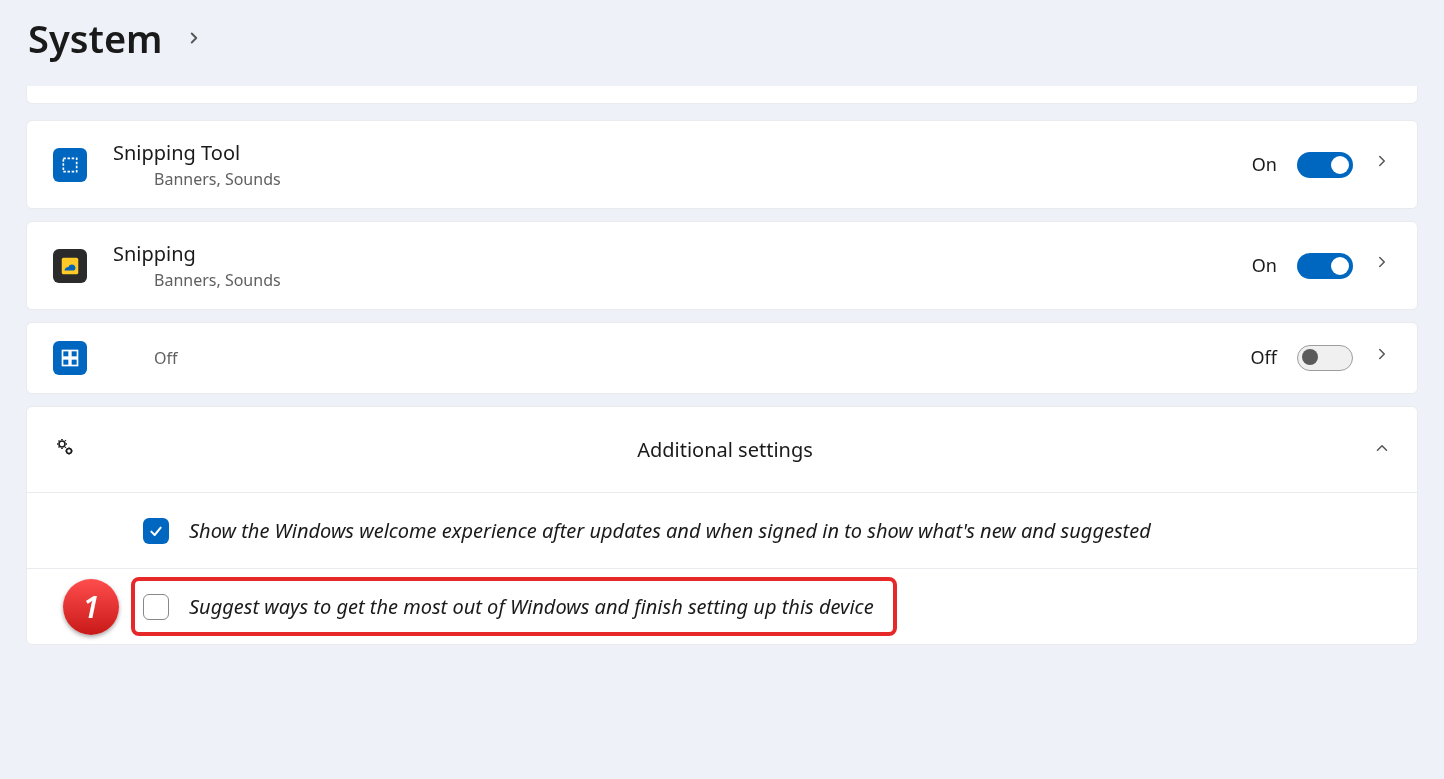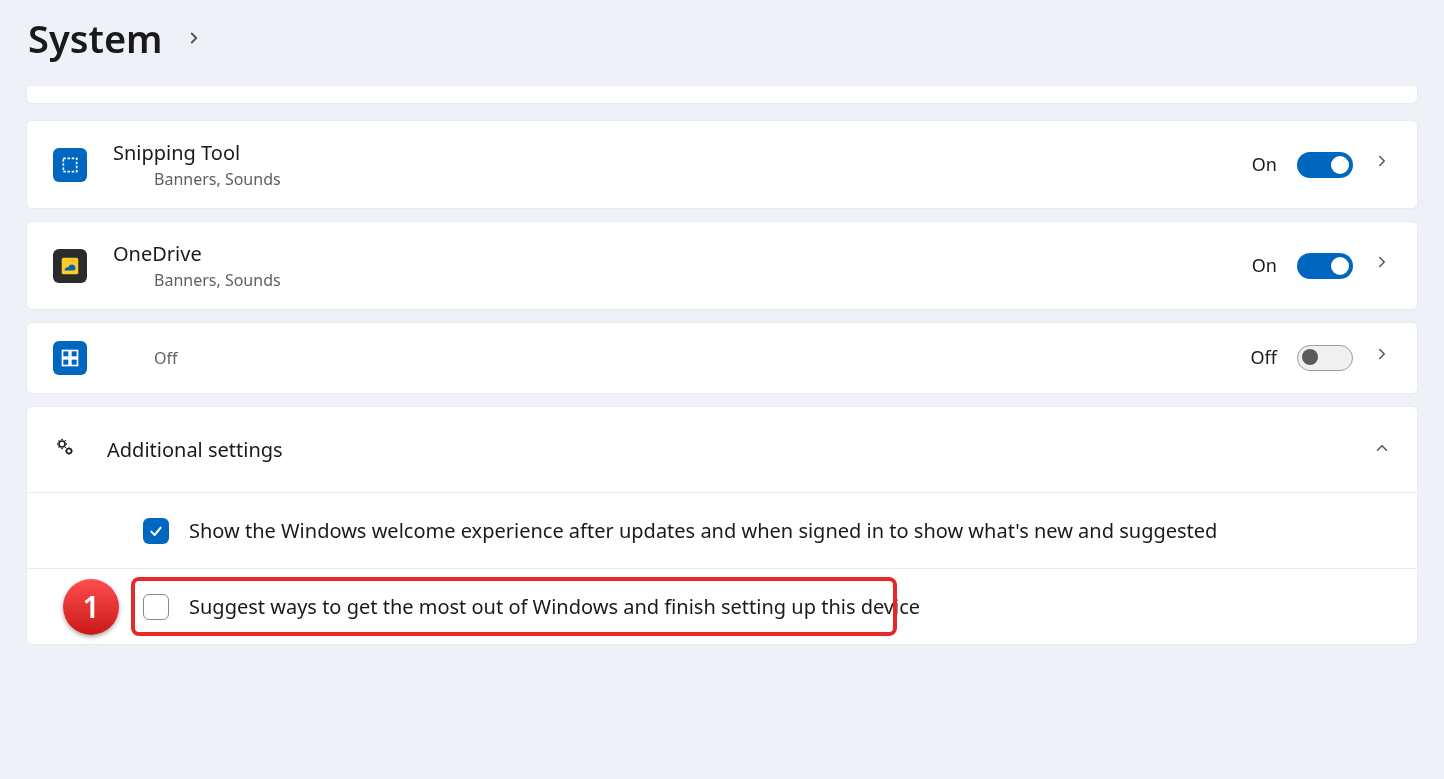--- a/index.html
+++ b/index.html
@@ -122,39 +122,41 @@
 
   .chevron { flex-shrink:0; cursor:pointer; }
   .chevron svg { display:block; }
 
   
   .section {
     background: var(--card-bg);
     border: 1px solid var(--card-border);
     border-radius: 6px;
     margin-top: 8px;
+    text-align: center;
   }
   .section-header {
     display:flex;
     align-items:center;
     gap: 30px;
     padding: 28px 26px;
     border-bottom: 1px solid var(--card-border);
     cursor:pointer;
   }
   .section-header .section-title { flex:1; font-size: 20px; }
 
   .check-row {
     display:flex;
     align-items:center;
     gap: 20px;
     padding: 24px 26px 24px 116px;
     border-bottom: 1px solid var(--card-border);
     font-size: 20px;
     position: relative;
+    font-style: italic;
   }
   .check-row:last-child { border-bottom: none; }
 
   .checkbox {
     width: 26px;
     height: 26px;
     border-radius: 6px;
     display:flex;
     align-items:center;
     justify-content:center;
@@ -235,21 +237,21 @@
   </div>
 
   <div class="card gap-extra">
     <div class="app-icon" style="background:#2b2b2b;">
       <svg width="22" height="22" viewBox="0 0 24 24">
           <rect x="3" y="3" width="18" height="18" rx="2" fill="#ffca28"></rect>
           <path d="M6 17c0-2.5 2-4 4.3-4 .7-1.7 2.2-2.6 3.7-2.6 2.4 0 4 1.9 4 3.8 0 2-1.4 2.8-3 2.8H6z" fill="#0364b8"></path>
         </svg>
     </div>
     <div class="labels">
-      <span class="title-text">OneDrive</span>
+      <span class="title-text">Snipping</span>
       <span class="sub-text">Banners, Sounds</span>
     </div>
     <div class="row-right">
       <span class="status-text">On</span>
       <div class="toggle on"></div>
       <span class="chevron">
         <svg width="18" height="18" viewBox="0 0 24 24" fill="none" stroke="#555" stroke-width="2" stroke-linecap="round" stroke-linejoin="round">
             <polyline points="9 18 15 12 9 6"></polyline>
           </svg>
       </span>

